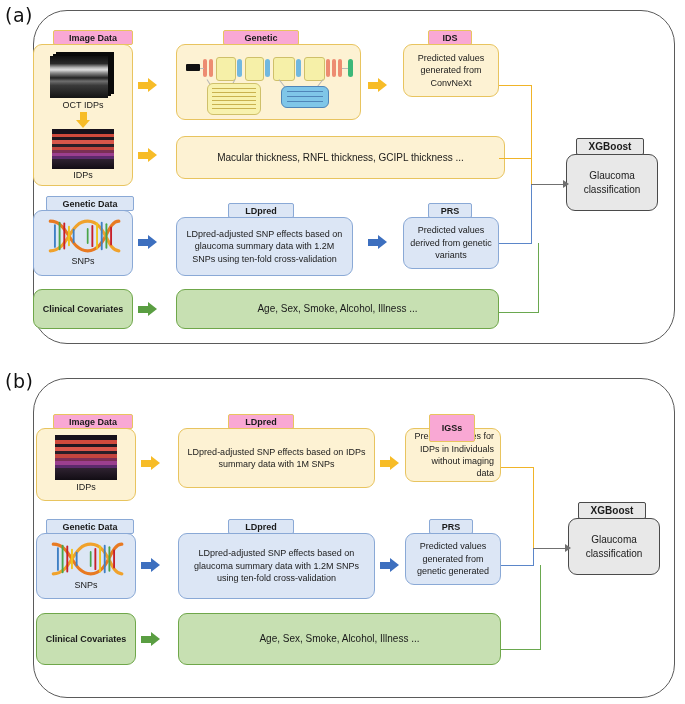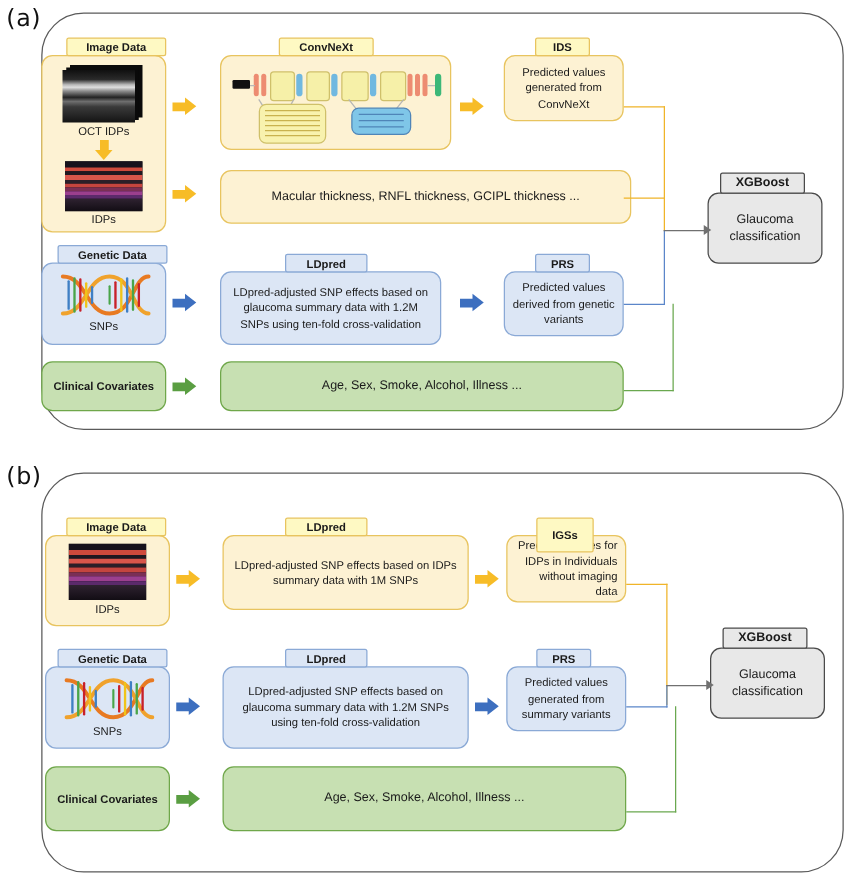--- a/index.html
+++ b/index.html
@@ -24,21 +24,21 @@
     line-height:1.38;
   }
   .card .txt{display:block;padding:0 6px;}
   .tag{
     position:absolute;box-sizing:border-box;border-radius:2px;
     display:flex;align-items:center;justify-content:center;text-align:center;
     font-weight:bold;z-index:6;
   }
 
   .yellow{background:#fdf2d3;border:1.1px solid #e8c45f;}
-  .yellow-tag{background:#fef9c3;border:1.1px solid #e8c45f;}
+  .yellow-tag{background:#f9a8d4;border:1.1px solid #e8c45f;}
   .blue{background:#dce6f5;border:1.1px solid #8aa9d6;}
   .blue-tag{background:#dce6f5;border:1.1px solid #8aa9d6;}
   .green{background:#c7e0b2;border:1.1px solid #6fa74a;}
   .gray{background:#e8e8e8;border:1.3px solid #4a4a4a;}
   .gray-tag{background:#e8e8e8;border:1.3px solid #4a4a4a;}
 
   
   .fatarrow{position:absolute;z-index:5;}
   .fatarrow .shaft{position:absolute;left:0;top:4px;height:7px;width:11px;}
   .fatarrow .head{
@@ -133,21 +133,21 @@
 
   <div class="fatarrow ar-yellow" style="left:138px;top:78px;width:20px;height:15px;">
     <div class="shaft"></div>
       <div class="head"></div>
   </div>
   <div class="fatarrow ar-yellow" style="left:138px;top:148px;width:20px;height:15px;">
     <div class="shaft"></div>
       <div class="head"></div>
   </div>
 
-  <div class="tag yellow-tag fs9" style="left:223px;top:30px;width:76px;height:15px;">ConvNeXt</div>
+  <div class="tag yellow-tag fs9" style="left:223px;top:30px;width:76px;height:15px;">Genetic</div>
   <div class="card yellow" style="left:176px;top:44px;width:185px;height:76px;"></div>
 
   <div class="nn" style="left:183px;top:49px;width:172px;height:66px;">
     <b style="left:3px;top:15px;width:14px;height:7px;background:#111;border-radius:1px;"></b>
     <b style="left:20px;top:10px;width:4px;height:18px;background:#ed8c71;"></b>
     <b style="left:26px;top:10px;width:4px;height:18px;background:#ed8c71;"></b>
     <b style="left:33px;top:8px;width:18px;height:22px;background:#f6f0a8;border:.6px solid #cfc06a;"></b>
     <b style="left:54px;top:10px;width:5px;height:18px;background:#71b8e0;"></b>
     <b style="left:62px;top:8px;width:17px;height:22px;background:#f6f0a8;border:.6px solid #cfc06a;"></b>
     <b style="left:82px;top:10px;width:5px;height:18px;background:#71b8e0;"></b>
@@ -341,21 +341,21 @@
     <span class="txt">LDpred-adjusted SNP effects based on glaucoma summary data with 1.2M SNPs using ten-fold cross-validation</span>
   </div>
 
   <div class="fatarrow ar-blue" style="left:380px;top:206px;width:20px;height:15px;">
     <div class="shaft"></div>
       <div class="head"></div>
   </div>
 
   <div class="tag blue-tag fs9" style="left:429px;top:167px;width:44px;height:15px;">PRS</div>
   <div class="card blue fs9" style="left:405px;top:181px;width:96px;height:52px;">
-    <span class="txt">Predicted values generated from summary variants</span>
+    <span class="txt">Predicted values generated from genetic generated</span>
   </div>
 
   <div class="card green fs9 b" style="left:36px;top:261px;width:100px;height:52px;">
     <span class="txt">Clinical Covariates</span>
   </div>
   <div class="fatarrow ar-green" style="left:141px;top:280px;width:20px;height:15px;">
     <div class="shaft"></div>
       <div class="head"></div>
   </div>
   <div class="card green fs10" style="left:178px;top:261px;width:323px;height:52px;">

